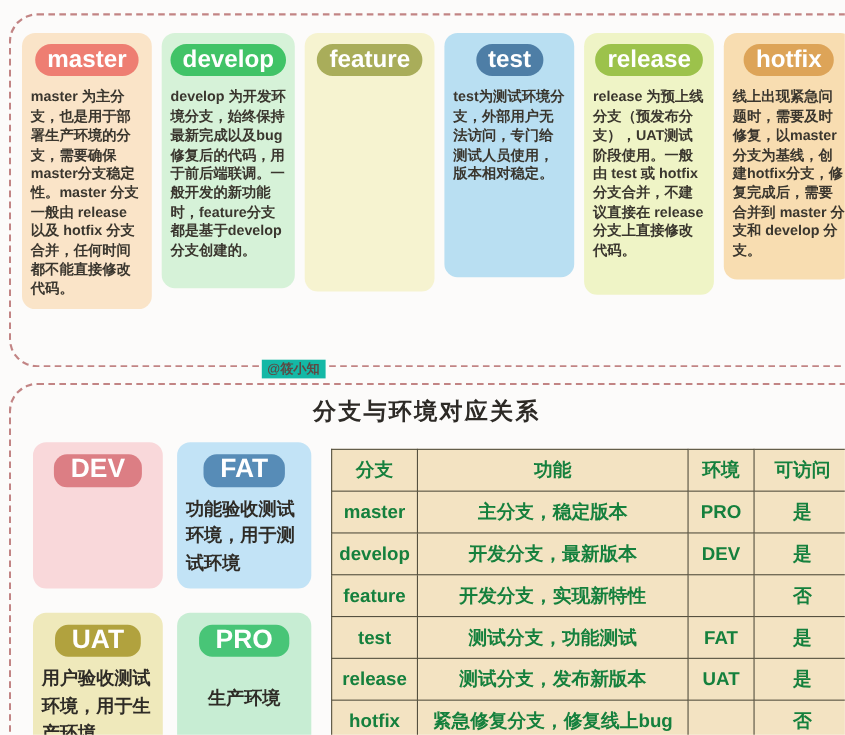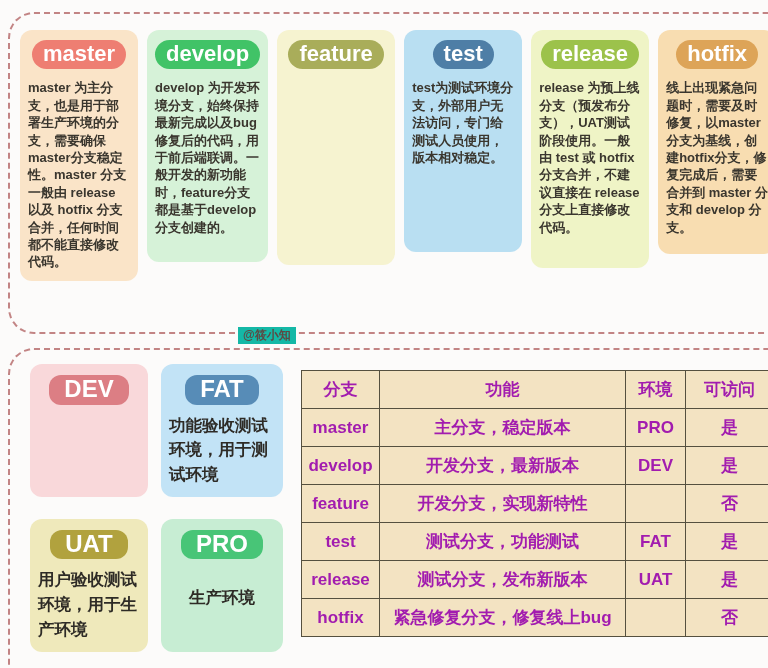--- a/index.html
+++ b/index.html
@@ -41,21 +41,21 @@
   .badges { display:grid; grid-template-columns:118px 122px; gap:22px 13px; align-content:start; margin-top:6px; }
   .badge-card { border-radius:12px; padding:8px 7px 8px; min-height:118px; }
   .badge-card .pill { font-size:24px; padding:0 15px 2px; border-radius:12px; margin:3px auto 8px; }
   .badge-desc { margin:2px 1px; font-size:16.5px; font-weight:bold; line-height:1.5; color:#2e2b26; }
   .badge-card.center-desc .badge-desc { text-align:center; margin-top:26px; }
 
   
   .table-wrap { margin-left:18px; margin-top:12px; }
   table.env-table { border-collapse:collapse; background:#f3e3c2; }
   .env-table th, .env-table td { border:1px solid #55503f; font-weight:bold;
-        color:#a21caf; text-align:center; font-size:17px; padding:0 4px; height:38px; }
+        color:#15803d; text-align:center; font-size:17px; padding:0 4px; height:38px; }
   .env-table col.c-branch { width:78px; }
   .env-table col.c-func   { width:246px; }
   .env-table col.c-env    { width:60px; }
   .env-table col.c-access { width:88px; }
 </style>
 </head>
 <body>
 
 <div class="stage">
 
@@ -83,20 +83,21 @@
         <div class="card" style="background: rgb(248, 221, 177);">
         <span class="pill" style="background: rgb(221, 164, 88);">hotfix</span>
         <p class="card-body">线上出现紧急问题时，需要及时修复，以master分支为基线，创建hotfix分支，修复完成后，需要合并到 master 分支和 develop 分支。</p>
       </div>
       </div>
   </section>
 
   <div class="watermark">@筱小知</div>
 
   <section class="dash-box env-box">
+    <h2 class="sec-title small">分支与环境对应关系</h2>
 
     <div class="env-layout">
 
       <div class="badges">
           <div class="badge-card" style="background: rgb(249, 216, 218);">
           <span class="pill" style="background: rgb(220, 126, 132);">DEV</span>
         </div>
           <div class="badge-card" style="background: rgb(194, 227, 246);">
           <span class="pill" style="background: rgb(87, 140, 183);">FAT</span>
           <p class="badge-desc">功能验收测试环境，用于测试环境</p>

